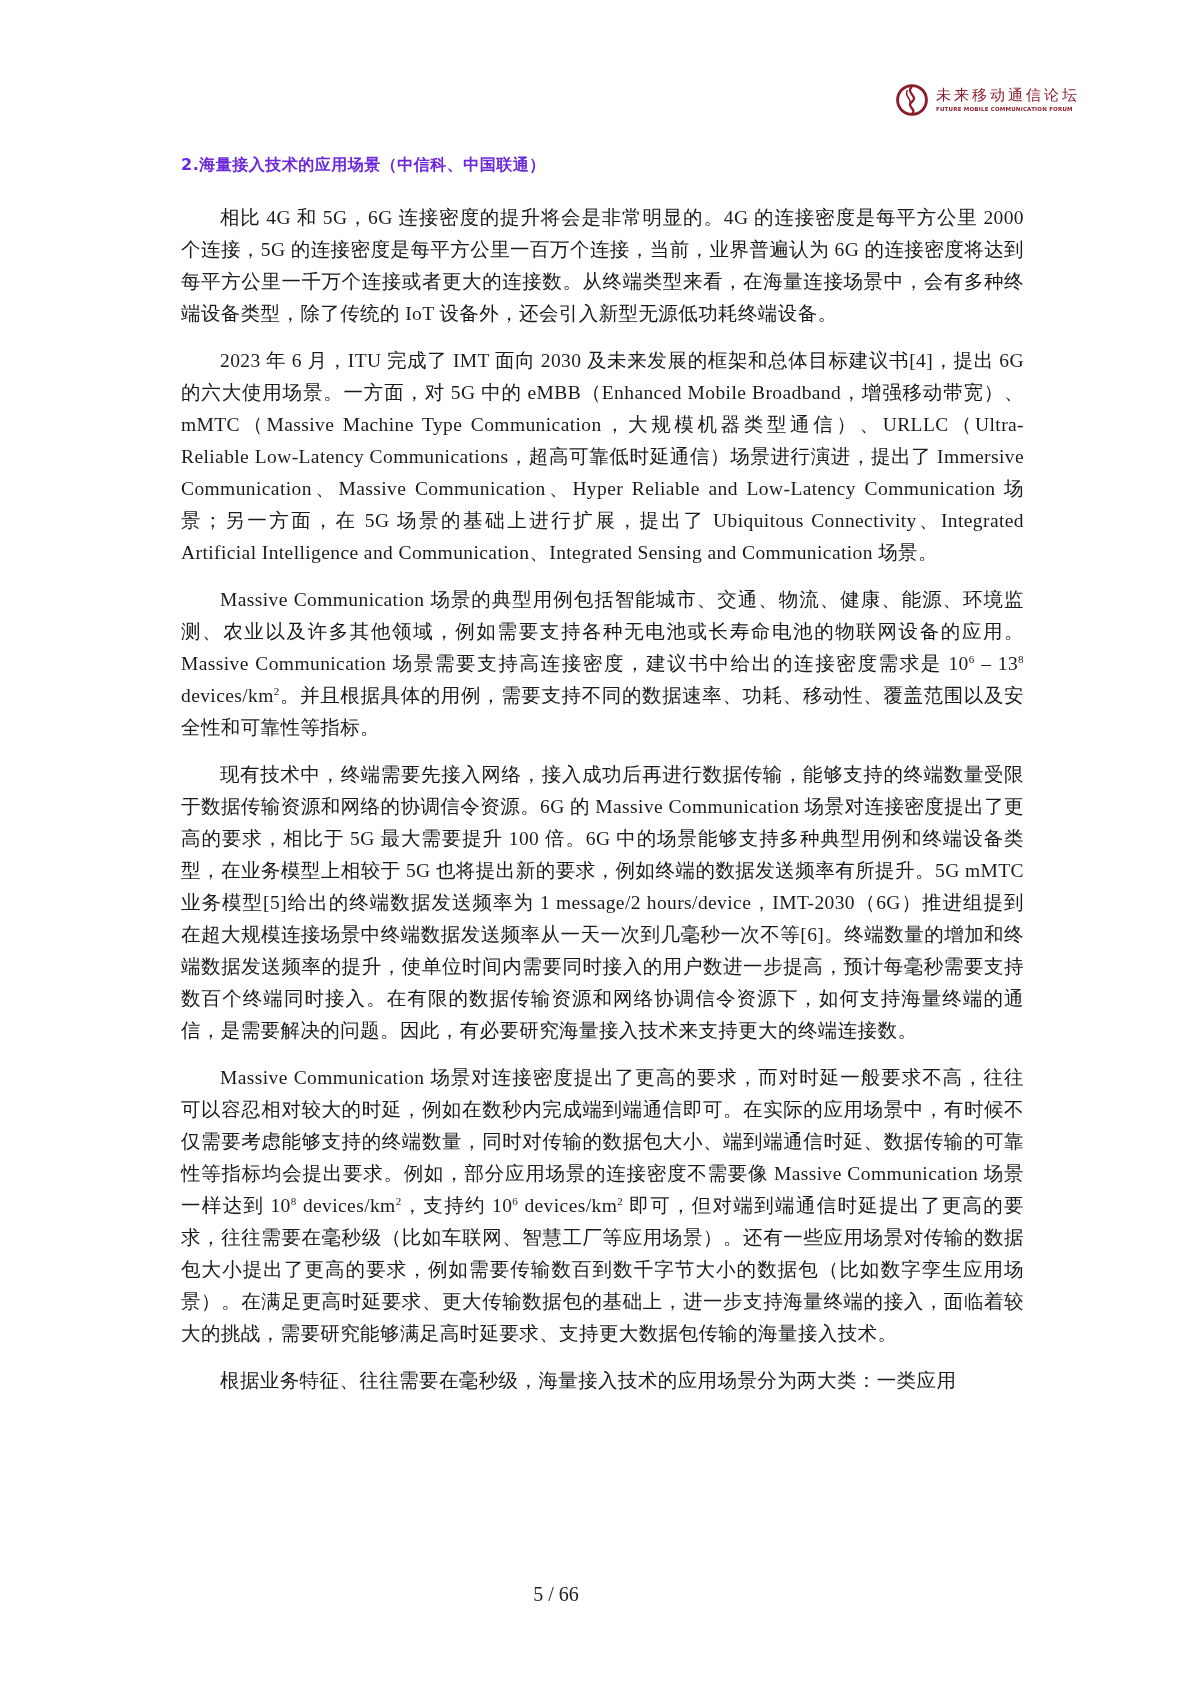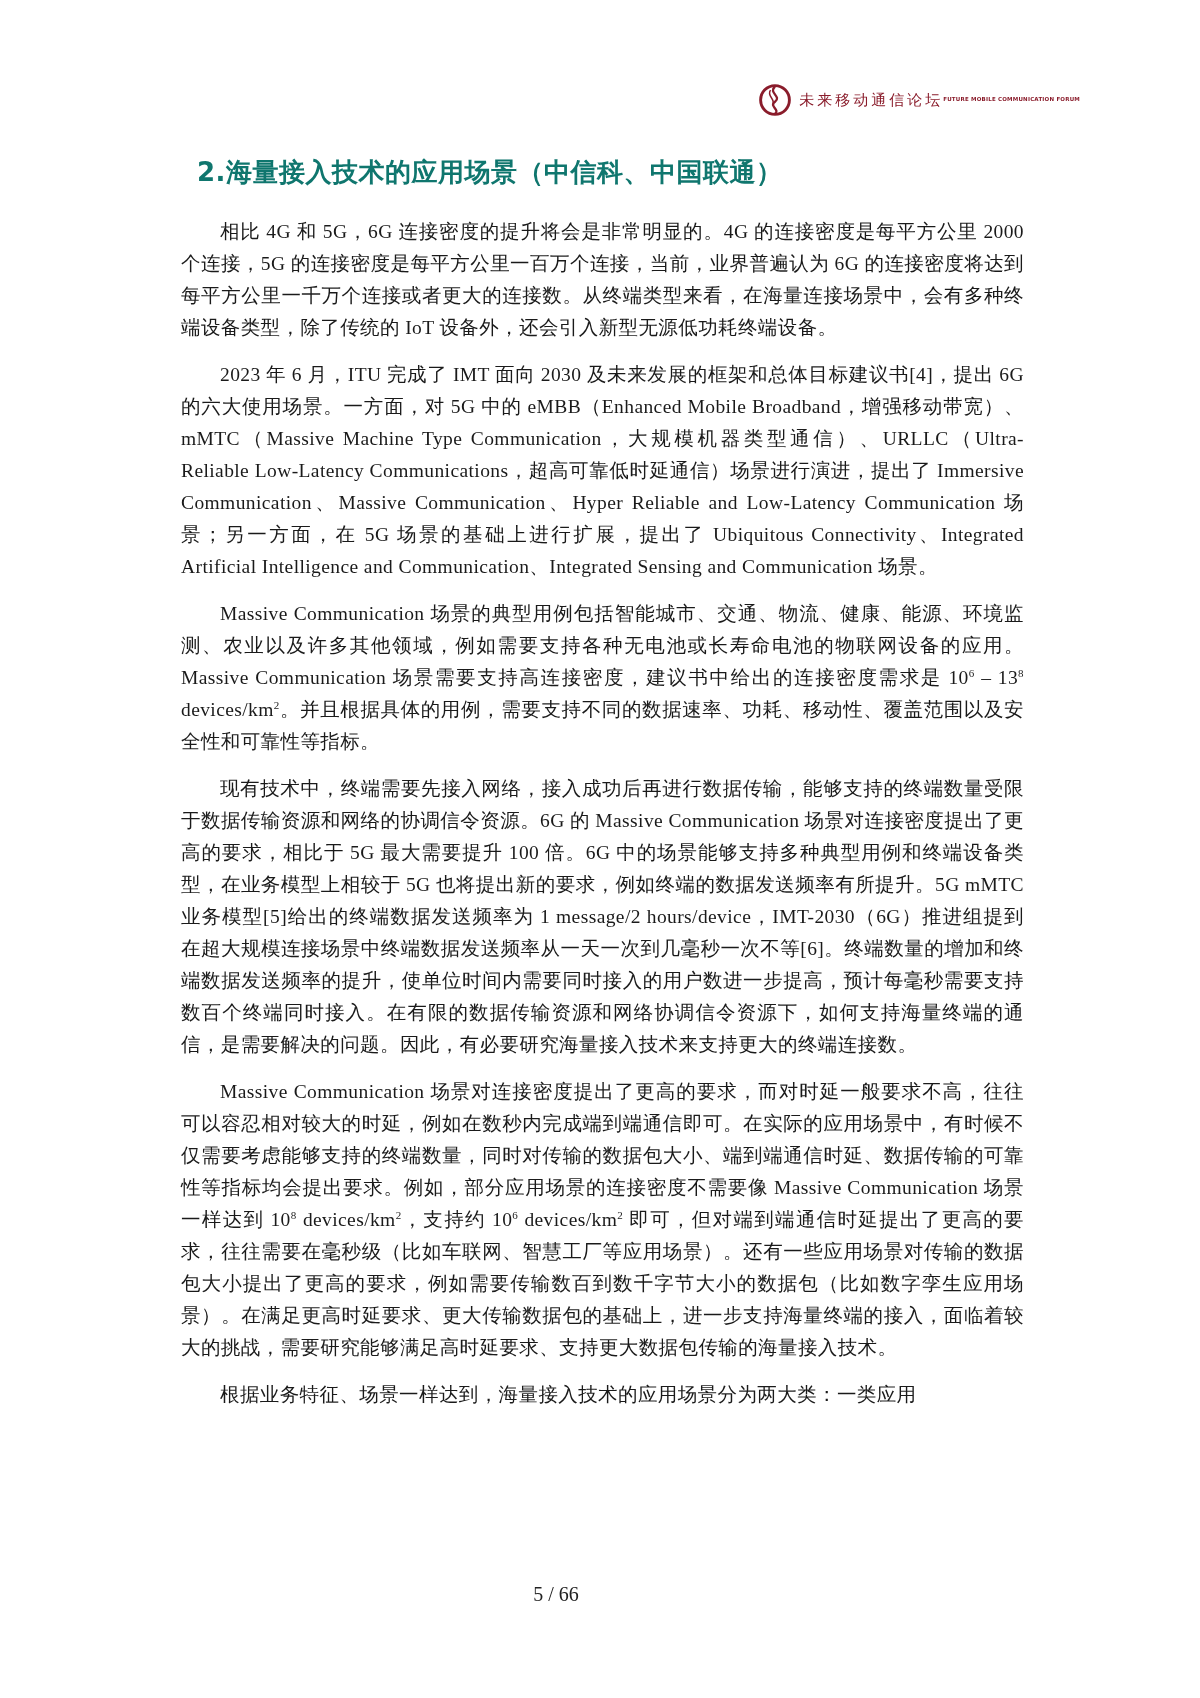--- a/index.html
+++ b/index.html
@@ -22,21 +22,21 @@
       display: flex;
       align-items: center;
       gap: 6px;
     }
     .logo-mark {
       width: 36px;
       height: 36px;
     }
     .logo-text {
       display: flex;
-      flex-direction: row;
+      flex-direction: column;
       line-height: 1;
     }
     .logo-cn {
       color: #8a1c2b;
       font-family: "DejaVu Serif", serif;
       font-size: 15px;
       letter-spacing: 3px;
     }
     .logo-en {
       color: #8a1c2b;
@@ -48,24 +48,24 @@
     }
     .content {
       position: absolute;
       left: 181px;
       top: 155px;
       width: 843px;
     }
     .section-title {
       font-family: "DejaVu Sans", sans-serif;
       font-weight: bold;
-      font-size: 26px;
-      margin: 0 0 26px 16px;
+      font-size: 16px;
+      margin: 0 0 26px 0;
       letter-spacing: 0.5px;
-      color: #0f766e;
+      color: #6d28d9;
     }
     .para {
       font-size: 19.5px;
       line-height: 32px;
       text-indent: 2em;
       text-align: justify;
       margin: 14px 0 15px 0;
       letter-spacing: 0.4px;
       color: #1a1a1a;
     }
@@ -105,16 +105,16 @@
   <p class="para">相比 4G 和 5G，6G 连接密度的提升将会是非常明显的。4G 的连接密度是每平方公里 2000 个连接，5G 的连接密度是每平方公里一百万个连接，当前，业界普遍认为 6G 的连接密度将达到每平方公里一千万个连接或者更大的连接数。从终端类型来看，在海量连接场景中，会有多种终端设备类型，除了传统的 IoT 设备外，还会引入新型无源低功耗终端设备。</p>
 
   <p class="para">2023 年 6 月，ITU 完成了 IMT 面向 2030 及未来发展的框架和总体目标建议书[4]，提出 6G 的六大使用场景。一方面，对 5G 中的 eMBB（Enhanced Mobile Broadband，增强移动带宽）、mMTC（Massive Machine Type Communication，大规模机器类型通信）、URLLC（Ultra-Reliable Low-Latency Communications，超高可靠低时延通信）场景进行演进，提出了 Immersive Communication、Massive Communication、Hyper Reliable and Low-Latency Communication 场景；另一方面，在 5G 场景的基础上进行扩展，提出了 Ubiquitous Connectivity、Integrated Artificial Intelligence and Communication、Integrated Sensing and Communication 场景。</p>
 
   <p class="para"><span>Massive Communication 场景的典型用例包括智能城市、交通、物流、健康、能源、环境监测、农业以及许多其他领域，例如需要支持各种无电池或长寿命电池的物联网设备的应用。Massive Communication 场景需要支持高连接密度，建议书中给出的连接密度需求是 10</span><sup>6</sup><span> – 13</span><sup>8</sup><span> devices/km</span><sup>2</sup><span>。并且根据具体的用例，需要支持不同的数据速率、功耗、移动性、覆盖范围以及安全性和可靠性等指标。</span></p>
 
   <p class="para">现有技术中，终端需要先接入网络，接入成功后再进行数据传输，能够支持的终端数量受限于数据传输资源和网络的协调信令资源。6G 的 Massive Communication 场景对连接密度提出了更高的要求，相比于 5G 最大需要提升 100 倍。6G 中的场景能够支持多种典型用例和终端设备类型，在业务模型上相较于 5G 也将提出新的要求，例如终端的数据发送频率有所提升。5G mMTC 业务模型[5]给出的终端数据发送频率为 1 message/2 hours/device，IMT-2030（6G）推进组提到在超大规模连接场景中终端数据发送频率从一天一次到几毫秒一次不等[6]。终端数量的增加和终端数据发送频率的提升，使单位时间内需要同时接入的用户数进一步提高，预计每毫秒需要支持数百个终端同时接入。在有限的数据传输资源和网络协调信令资源下，如何支持海量终端的通信，是需要解决的问题。因此，有必要研究海量接入技术来支持更大的终端连接数。</p>
 
   <p class="para"><span>Massive Communication 场景对连接密度提出了更高的要求，而对时延一般要求不高，往往可以容忍相对较大的时延，例如在数秒内完成端到端通信即可。在实际的应用场景中，有时候不仅需要考虑能够支持的终端数量，同时对传输的数据包大小、端到端通信时延、数据传输的可靠性等指标均会提出要求。例如，部分应用场景的连接密度不需要像 Massive Communication 场景一样达到 10</span><sup>8</sup><span> devices/km</span><sup>2</sup><span>，支持约 10</span><sup>6</sup><span> devices/km</span><sup>2</sup><span> 即可，但对端到端通信时延提出了更高的要求，往往需要在毫秒级（比如车联网、智慧工厂等应用场景）。还有一些应用场景对传输的数据包大小提出了更高的要求，例如需要传输数百到数千字节大小的数据包（比如数字孪生应用场景）。在满足更高时延要求、更大传输数据包的基础上，进一步支持海量终端的接入，面临着较大的挑战，需要研究能够满足高时延要求、支持更大数据包传输的海量接入技术。</span></p>
 
-  <p class="para">根据业务特征、场景一样达到，海量接入技术的应用场景分为两大类：一类应用</p>
+  <p class="para">根据业务特征、往往需要在毫秒级，海量接入技术的应用场景分为两大类：一类应用</p>
 </div>
 
 <div class="page-number">5 / 66</div>
 
 </body></html>

